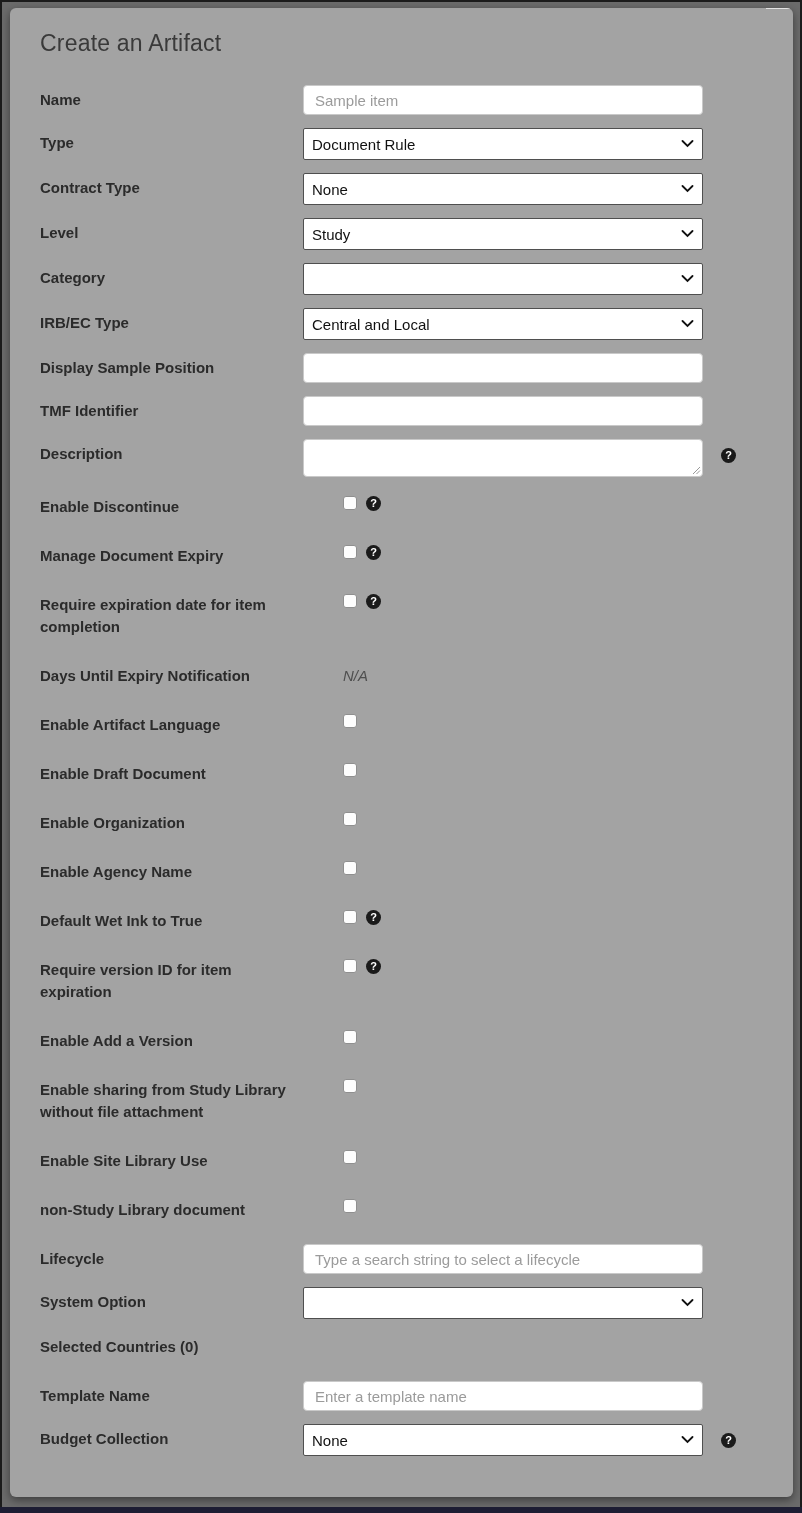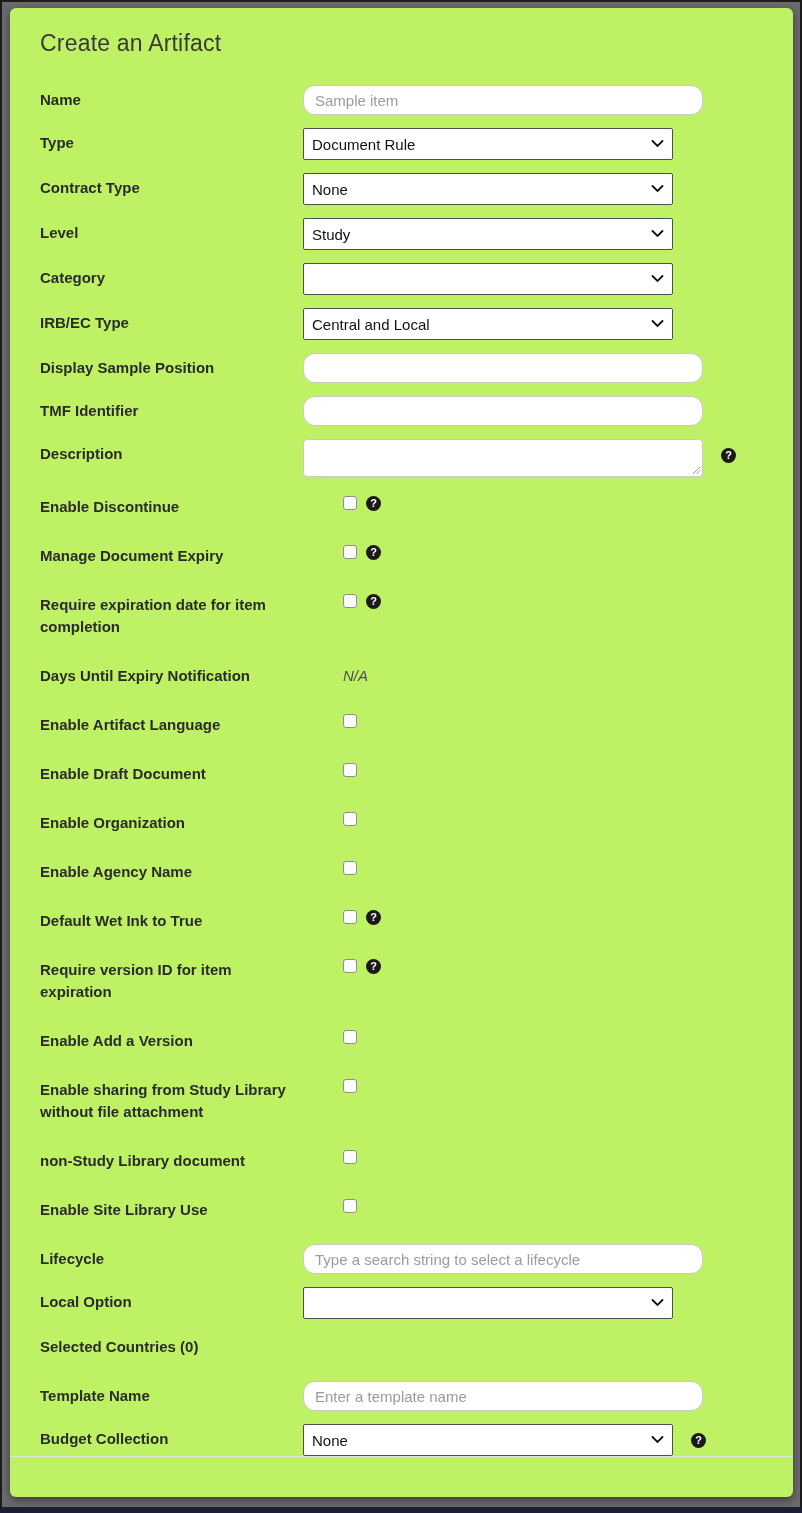--- a/index.html
+++ b/index.html
@@ -16,26 +16,25 @@
     pointer-events: none;
     z-index: 5;
   }
   .bottom-bar {
     position: absolute; left: 0; right: 0; bottom: 0;
     height: 6px; background: #1D1D33; z-index: 6;
   }
   .modal {
     position: absolute;
     left: 10px; right: 9px; top: 8px; bottom: 16px;
-    background: #bef264;
+    background: #a3a3a3;
     border-radius: 6px;
     box-shadow: 0 3px 8px rgba(0,0,0,0.45);
     overflow: hidden;
     display: flex;
-    flex-direction: column;
   }
   .modal-body { padding: 20px 30px 0 30px; flex: 1 1 auto; }
   .modal-title {
     font-size: 23px;
     font-weight: 400;
     color: #3A3A3A;
     margin: 2px 0 28px 0;
     letter-spacing: 0.2px;
   }
   .row { display: flex; align-items: flex-start; margin-bottom: 13px; }
@@ -48,30 +47,30 @@
     padding-top: 4px;
     font-size: 15px;
     font-weight: bold;
     color: #2B2B2B;
     line-height: 22px;
   }
   .ctrl-cell { display: flex; align-items: flex-start; }
   .text-input {
     width: 400px; height: 30px;
     border: 1px solid #C9C9C9;
-    border-radius: 12px;
+    border-radius: 4px;
     padding: 0 11px;
     font-family: "Liberation Sans", sans-serif;
     font-size: 15px;
     color: #333;
     outline: none;
     background: #fff;
   }
   .text-input::placeholder { color: #9B9B9B; opacity: 1; }
-  .select-wrap { position: relative; width: 370px; height: 32px; }
+  .select-wrap { position: relative; width: 400px; height: 32px; }
   .select-wrap select {
     appearance: none; -webkit-appearance: none;
     width: 100%; height: 100%;
     border: 1px solid #4F4F4F;
     border-radius: 2px;
     background: #fff;
     padding: 0 26px 0 8px;
     font-family: "Liberation Sans", sans-serif;
     font-size: 15px;
     color: #111;
@@ -304,39 +303,39 @@
             <span class="checkbox" role="checkbox" aria-checked="false"></span>
           </div>
         </div>
         <div class="row cb">
           <div class="field-label">Enable sharing from Study Library without file attachment</div>
           <div class="ctrl-cell">
             <span class="checkbox" role="checkbox" aria-checked="false"></span>
           </div>
         </div>
         <div class="row cb">
+          <div class="field-label">Enable Site Library Use</div>
+          <div class="ctrl-cell">
+            <span class="checkbox" role="checkbox" aria-checked="false"></span>
+          </div>
+        </div>
+        <div class="row cb">
           <div class="field-label">non-Study Library document</div>
           <div class="ctrl-cell">
             <span class="checkbox" role="checkbox" aria-checked="false"></span>
           </div>
         </div>
-        <div class="row cb">
-          <div class="field-label">Enable Site Library Use</div>
-          <div class="ctrl-cell">
-            <span class="checkbox" role="checkbox" aria-checked="false"></span>
-          </div>
-        </div>
         <div class="row">
           <div class="field-label">Lifecycle</div>
           <div class="ctrl-cell">
             <input type="text" class="text-input" placeholder="Type a search string to select a lifecycle" style="">
           </div>
         </div>
         <div class="row">
-          <div class="field-label">Local Option</div>
+          <div class="field-label">System Option</div>
           <div class="ctrl-cell">
             <div class="select-wrap"><select><option></option></select><span class="chevron"><svg width="13" height="8" viewBox="0 0 13 8">
                   <path d="M1.5 1 L6.5 6 L11.5 1" stroke="#111" stroke-width="1.8" fill="none" stroke-linecap="round"></path>
                 </svg></span></div>
           </div>
         </div>
         <div class="row cb">
           <div class="field-label">Selected Countries (0)</div>
           <div class="ctrl-cell"></div>
         </div>

